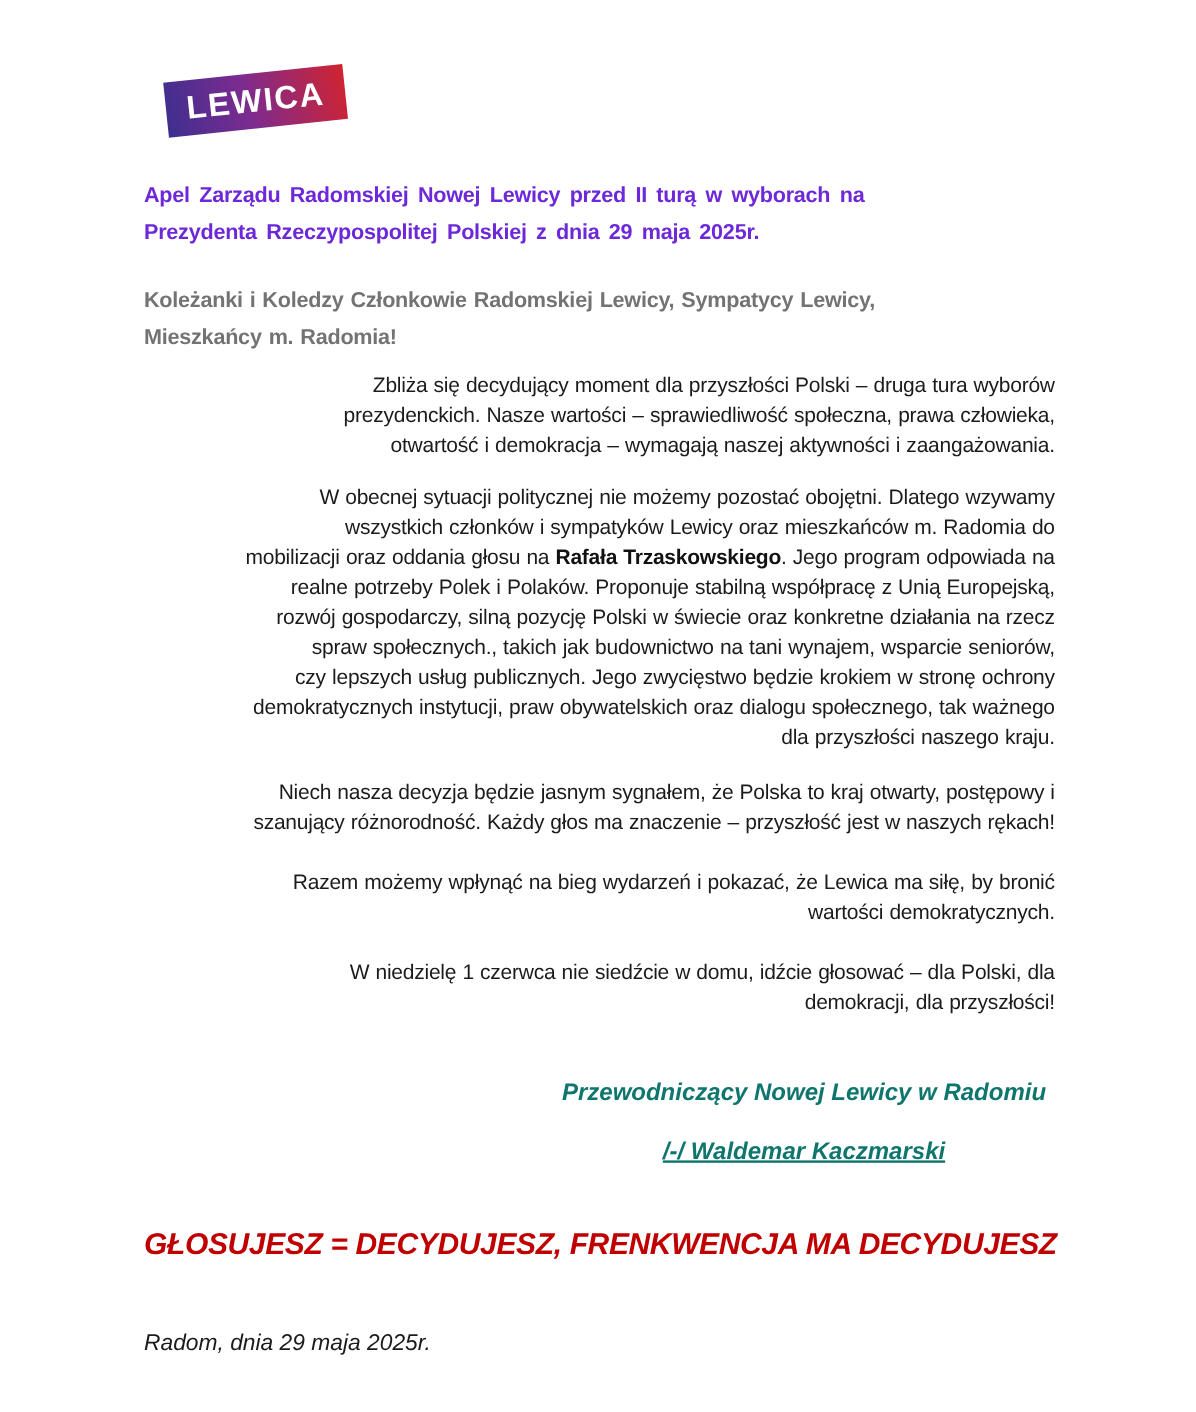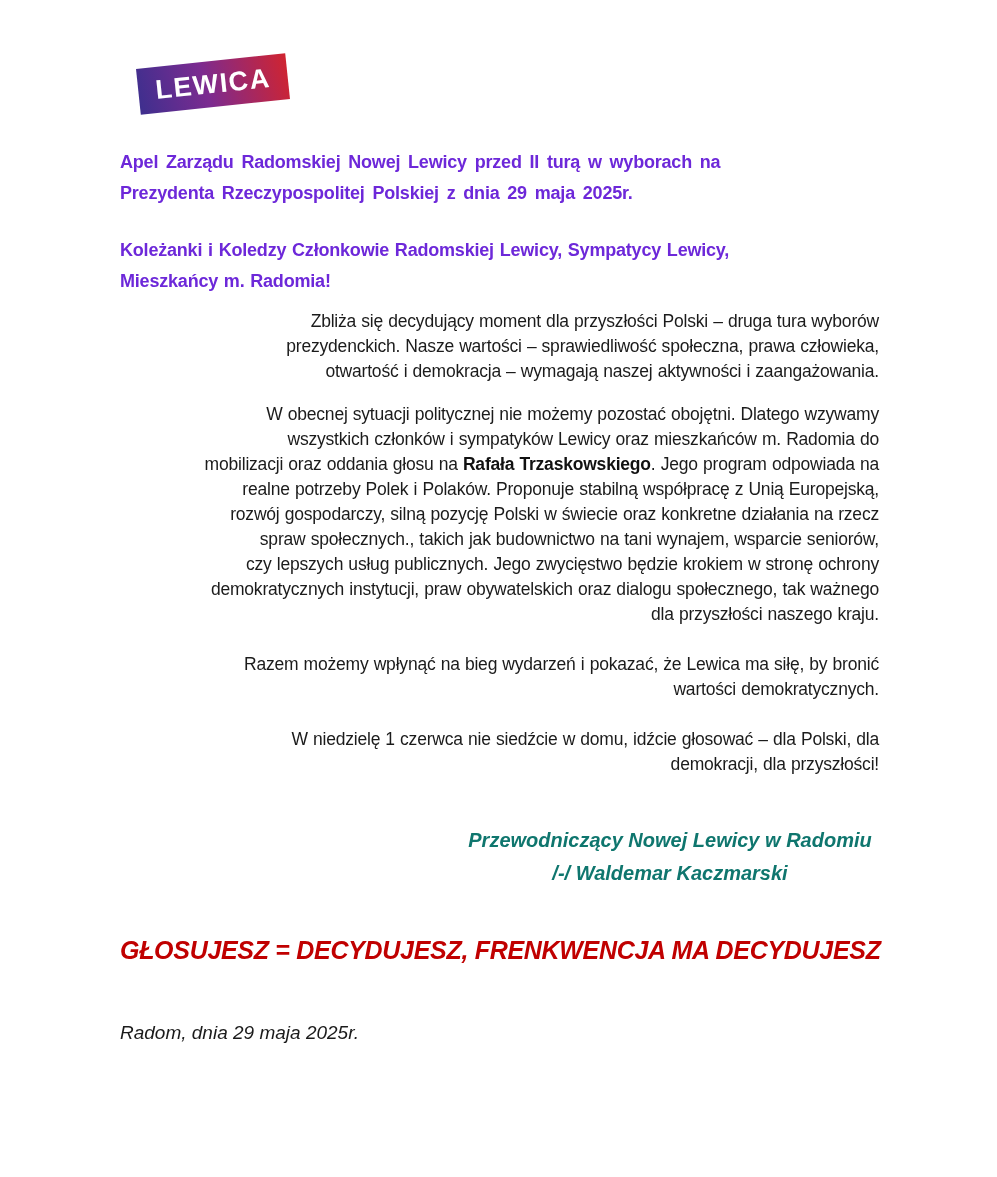--- a/index.html
+++ b/index.html
@@ -41,21 +41,21 @@
     color: #6d28d9;
     white-space: pre-line;
     word-spacing: 3px;
     letter-spacing: -0.2px;
   }
   .greeting {
     margin: 26px 0 0 0;
     font-size: 18px;
     font-weight: bold;
     line-height: 31px;
-    color: #6d28d9;
+    color: #737373;
     white-space: pre-line;
     word-spacing: 1px;
     letter-spacing: -0.2px;
   }
   .body-para {
     margin: 0;
     font-size: 17.5px;
     line-height: 25px;
     white-space: pre-line;
     letter-spacing: -0.2px;
@@ -75,21 +75,21 @@
     width: 420px;
     text-align: center;
   }
   .sig-title, .sig-name {
     font-size: 20px;
     font-weight: bold;
     font-style: italic;
     line-height: 25px;
     color: #0f766e;
   }
-  .sig-name { margin-top: 8px; }
+  .sig-name { margin-top: 24px; text-decoration: underline; }
   .slogan {
     margin-top: 49px;
     font-size: 25px;
     font-weight: bold;
     font-style: italic;
     line-height: 30px;
     letter-spacing: -0.3px;
     white-space: nowrap;
     
     color: #c00000;
@@ -124,20 +124,22 @@
   <p class="body-para" id="p2"><span>W obecnej sytuacji politycznej nie możemy pozostać obojętni. Dlatego wzywamy
 wszystkich członków i sympatyków Lewicy oraz mieszkańców m. Radomia do
 mobilizacji oraz oddania głosu na </span><b>Rafała Trzaskowskiego</b><span>. Jego program odpowiada na
 realne potrzeby Polek i Polaków. Proponuje stabilną współpracę z Unią Europejską,
 rozwój gospodarczy, silną pozycję Polski w świecie oraz konkretne działania na rzecz
 spraw społecznych., takich jak budownictwo na tani wynajem, wsparcie seniorów,
 czy lepszych usług publicznych. Jego zwycięstwo będzie krokiem w stronę ochrony
 demokratycznych instytucji, praw obywatelskich oraz dialogu społecznego, tak ważnego
 dla przyszłości naszego kraju.</span></p>
 
+  <p class="body-para" id="p3">Niech nasza decyzja będzie jasnym sygnałem, że Polska to kraj otwarty, postępowy i
+szanujący różnorodność. Każdy głos ma znaczenie – przyszłość jest w naszych rękach!</p>
 
   <p class="body-para" id="p4">Razem możemy wpłynąć na bieg wydarzeń i pokazać, że Lewica ma siłę, by bronić
 wartości demokratycznych.</p>
 
   <p class="body-para" id="p5">W niedzielę 1 czerwca nie siedźcie w domu, idźcie głosować – dla Polski, dla
 demokracji, dla przyszłości!</p>
 
   <div class="signature">
     <div class="sig-title">Przewodniczący Nowej Lewicy w Radomiu</div>
     <div class="sig-name">/-/ Waldemar Kaczmarski</div>

